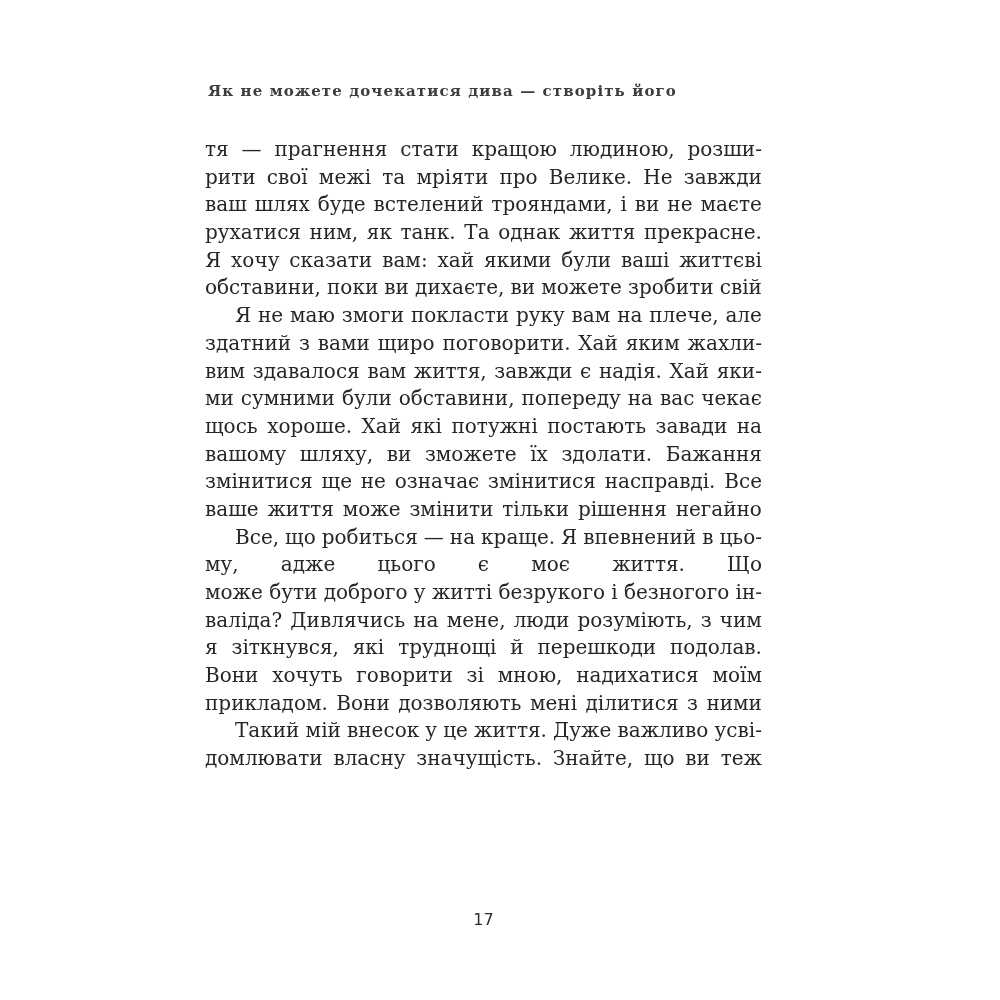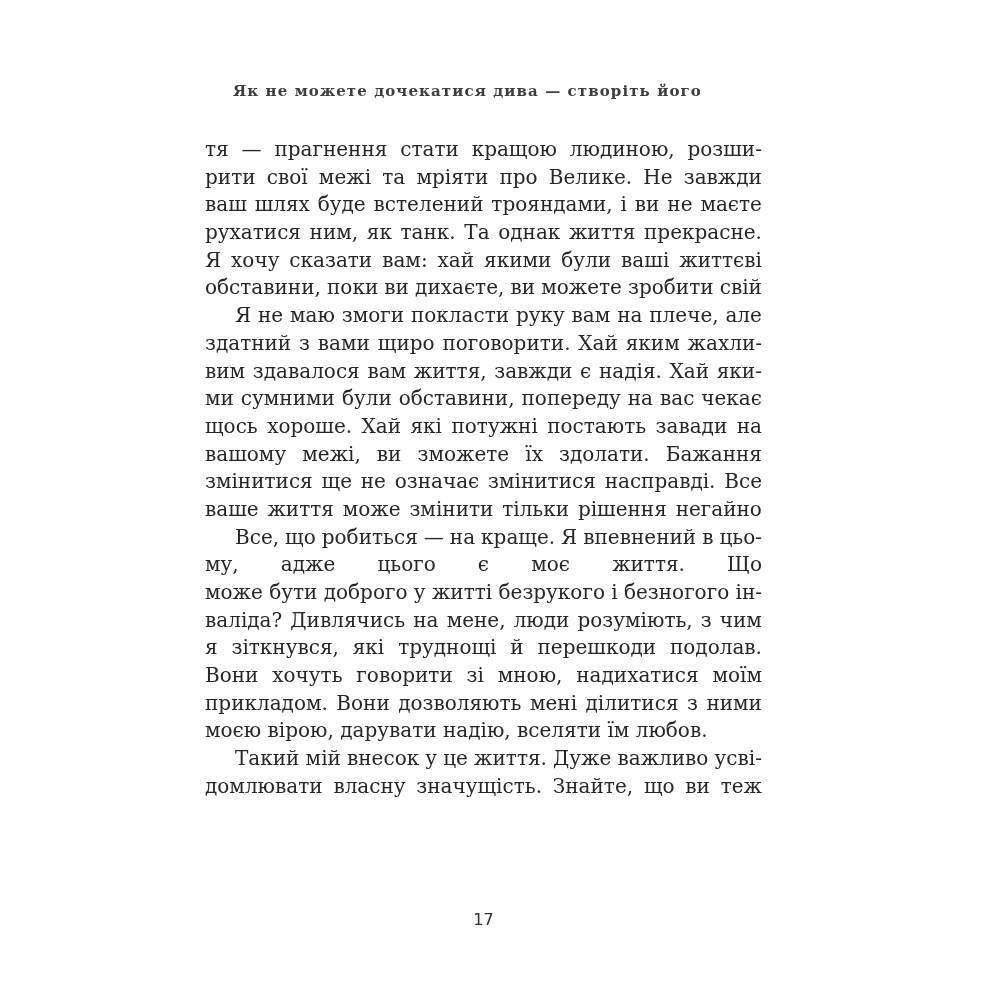--- a/index.html
+++ b/index.html
@@ -9,21 +9,21 @@
     font-family: "DejaVu Serif", "Liberation Serif", serif;
   }
   .page {
     position: relative;
     width: 1000px; height: 1000px;
     background: var(--bg, #ffffff);
     overflow: hidden;
   }
   .running-header {
     position: absolute;
-    top: 82px; left: 189px; width: 557px;
+    top: 82px; left: 164px; width: 557px;
     text-align: center;
     font-size: 15px;
     font-weight: 600;
     letter-spacing: 1.1px;
     color: var(--header-color, #3d3d3d);
     white-space: nowrap;
   }
   .page-body {
     position: absolute;
     top: 136px; left: 205px; width: 557px;
@@ -168,21 +168,21 @@
         <span>хороше.</span>
         <span>Хай</span>
         <span>які</span>
         <span>потужні</span>
         <span>постають</span>
         <span>завади</span>
         <span>на</span>
       </div>
       <div class="line just">
         <span>вашому</span>
-        <span>межі,</span>
+        <span>шляху,</span>
         <span>ви</span>
         <span>зможете</span>
         <span>їх</span>
         <span>здолати.</span>
         <span>Бажання</span>
       </div>
       <div class="line just">
         <span>змінитися</span>
         <span>ще</span>
         <span>не</span>
@@ -262,21 +262,20 @@
       </div>
       <div class="line just">
         <span>прикладом.</span>
         <span>Вони</span>
         <span>дозволяють</span>
         <span>мені</span>
         <span>ділитися</span>
         <span>з</span>
         <span>ними</span>
       </div>
-      <div class="line">моєю вірою, дарувати надію, вселяти їм любов.</div>
       <div class="line indent just">
         <span>Такий</span>
         <span>мій</span>
         <span>внесок</span>
         <span>у</span>
         <span>це</span>
         <span>життя.</span>
         <span>Дуже</span>
         <span>важливо</span>
         <span>усві-</span>

